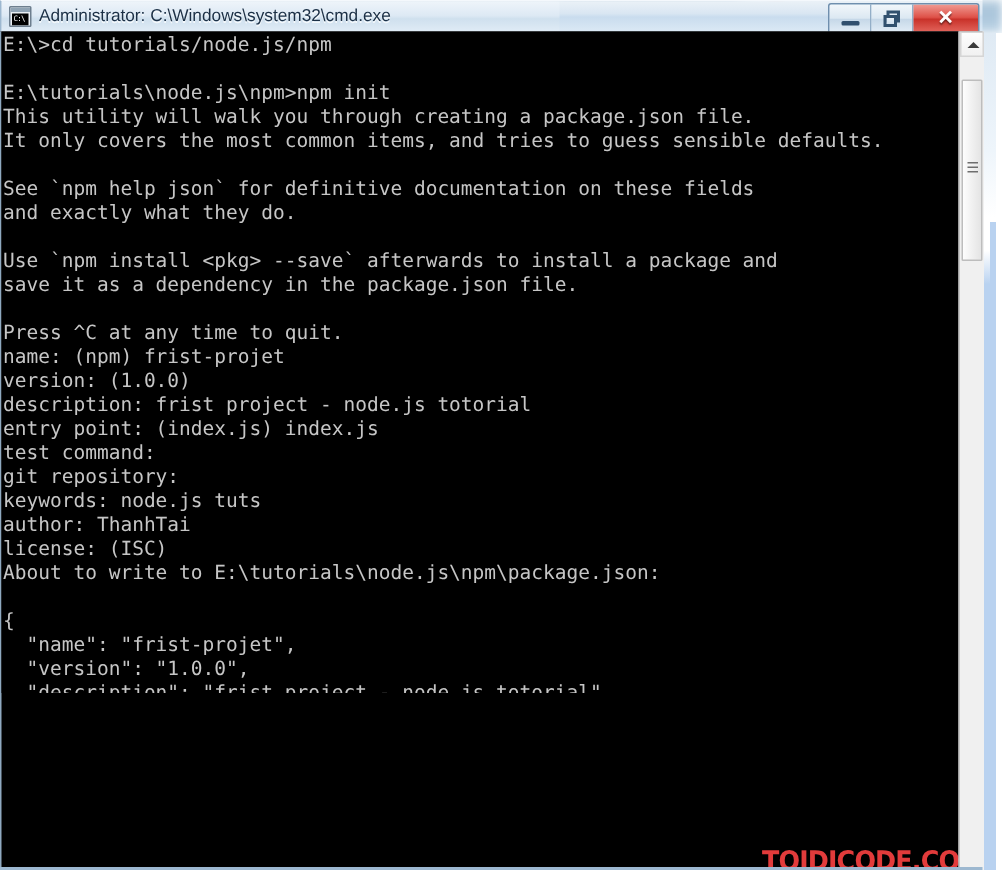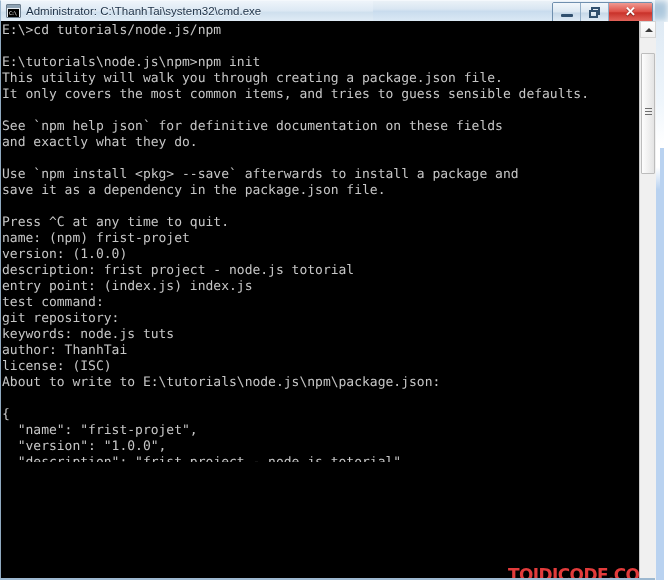--- a/index.html
+++ b/index.html
@@ -338,21 +338,21 @@
 <div id="cmd-window">
 
   <div id="titlebar">
     <div id="titlebar-left"></div>
 
     <div id="cmd-icon">
       <div class="bar"></div>
       <div class="screen">C:\</div>
     </div>
 
-    <div id="window-title">Administrator: C:\ThanhTai\system32\cmd.exe</div>
+    <div id="window-title">Administrator: C:\Windows\system32\cmd.exe</div>
 
     <div id="window-buttons">
       <div class="winbtn">
         <div class="glyph-min"></div>
       </div>
       <div class="winbtn">
         <div class="glyph-restore-back"></div>
         <div class="glyph-restore-front"></div>
       </div>
       <div class="winbtn close">

